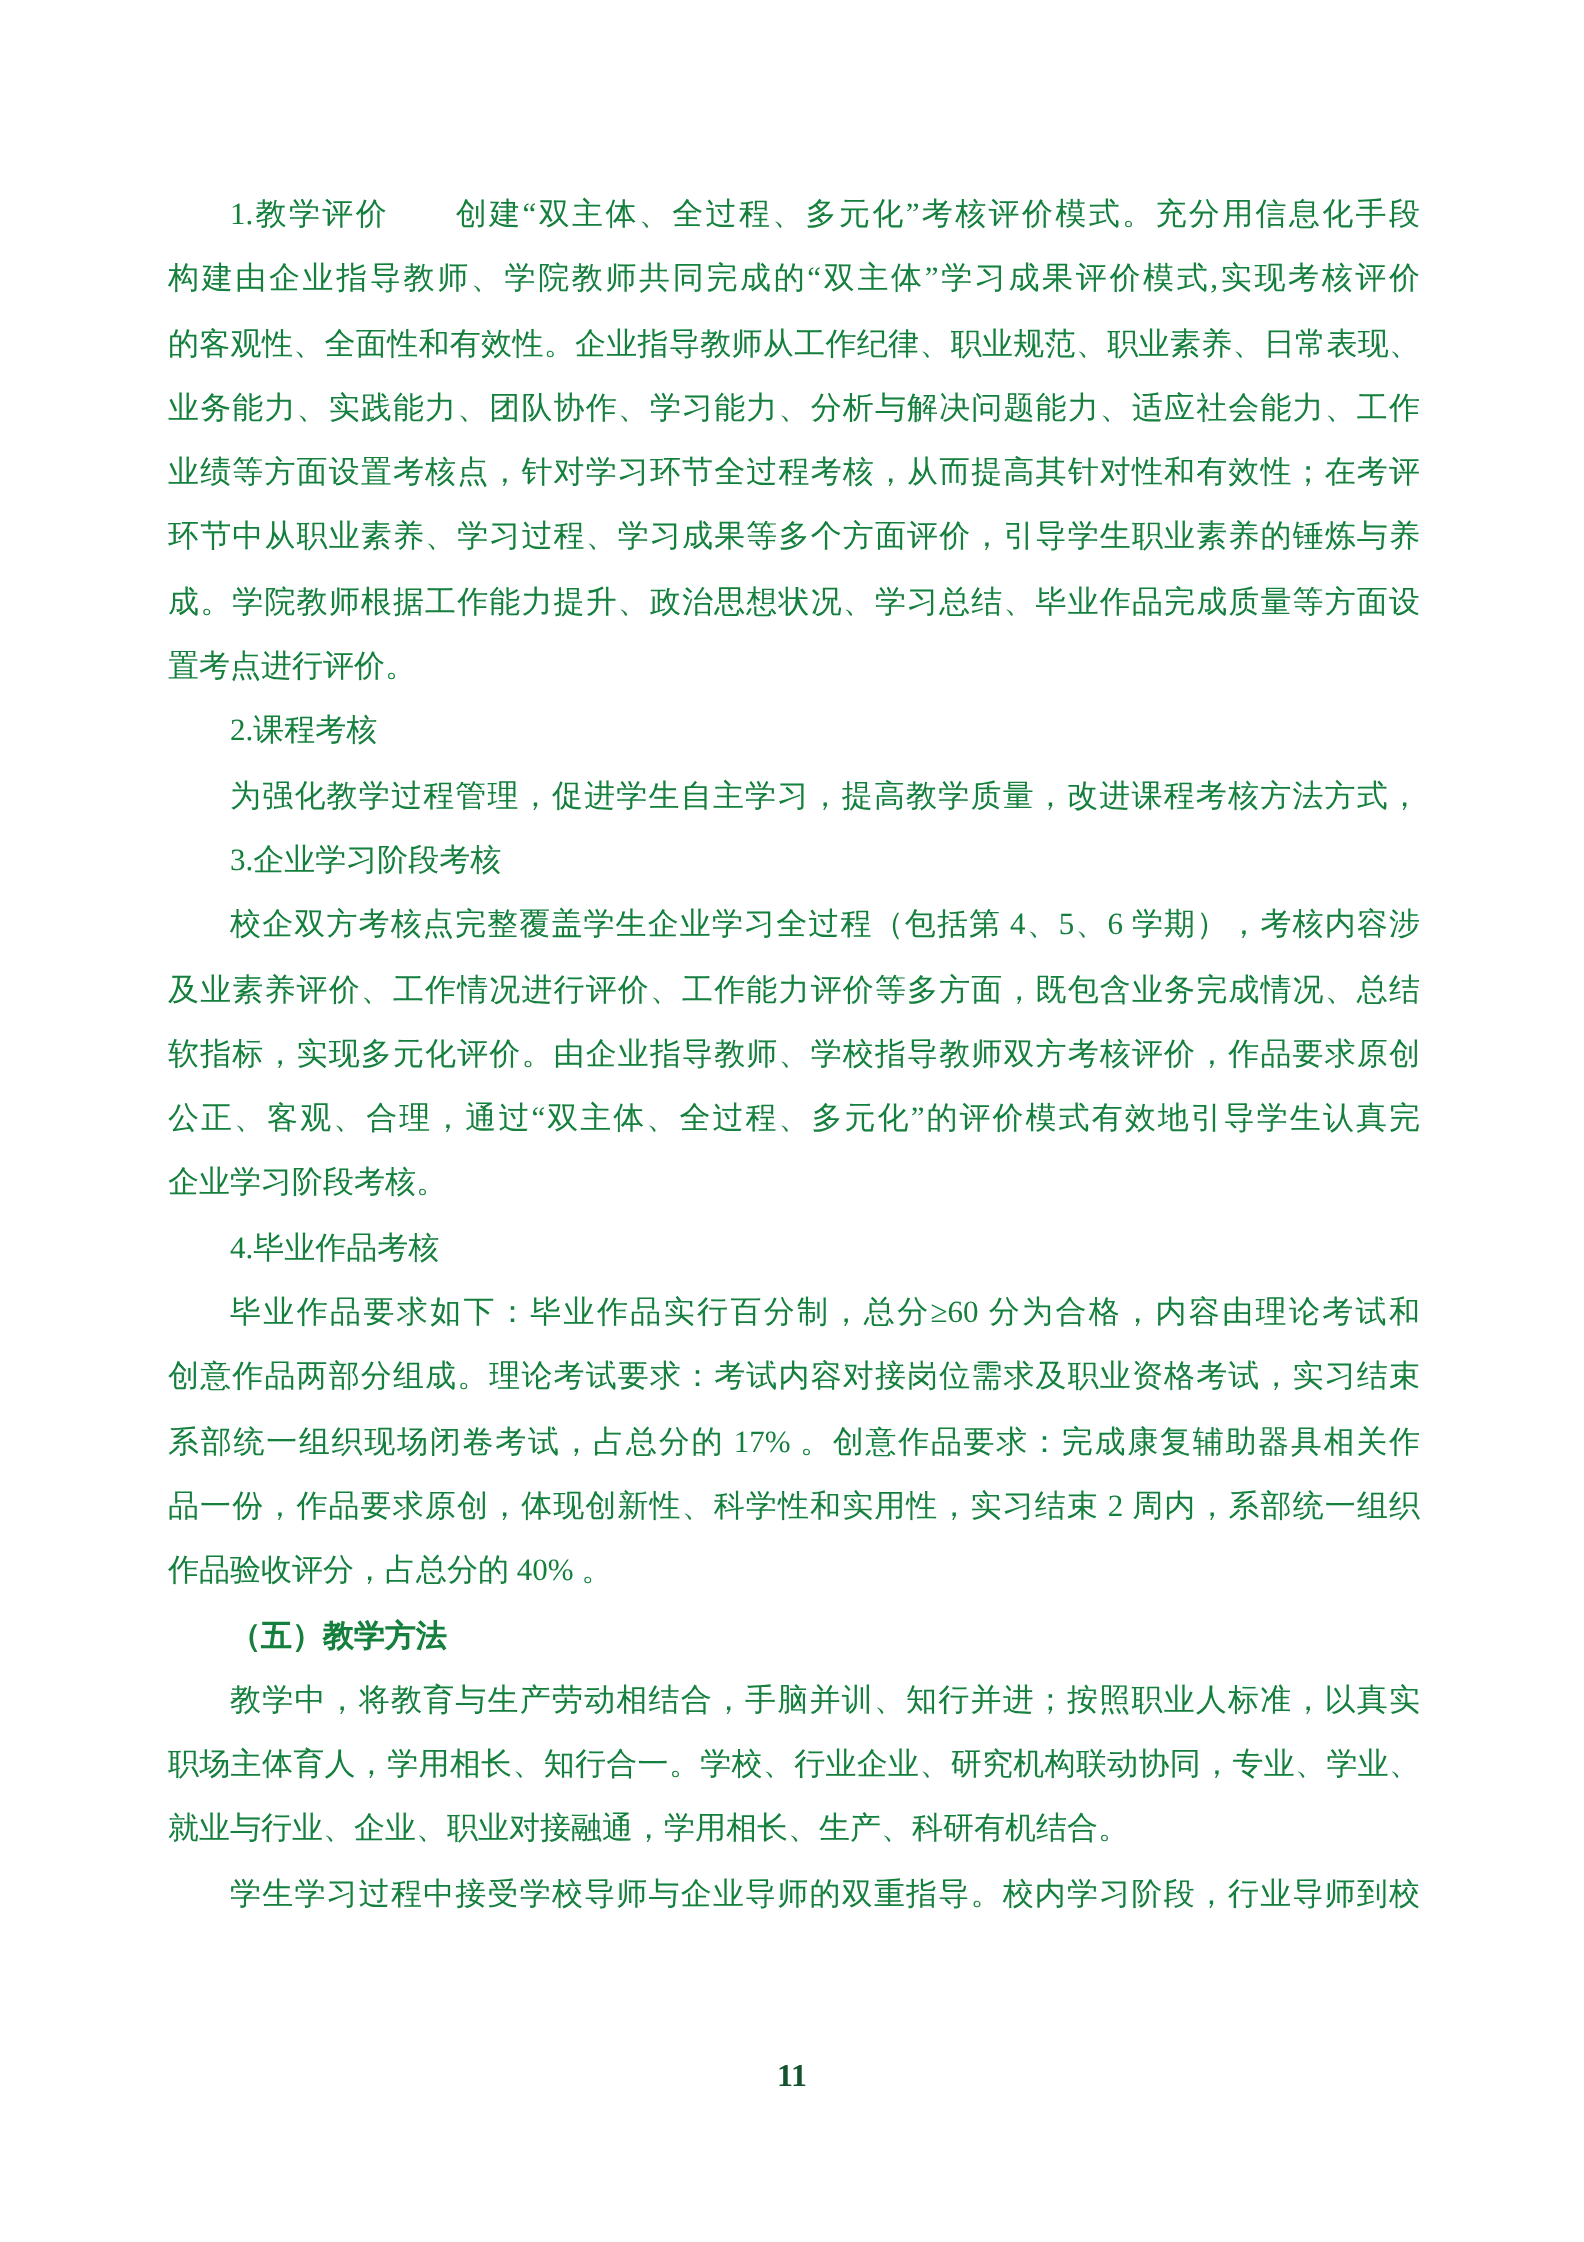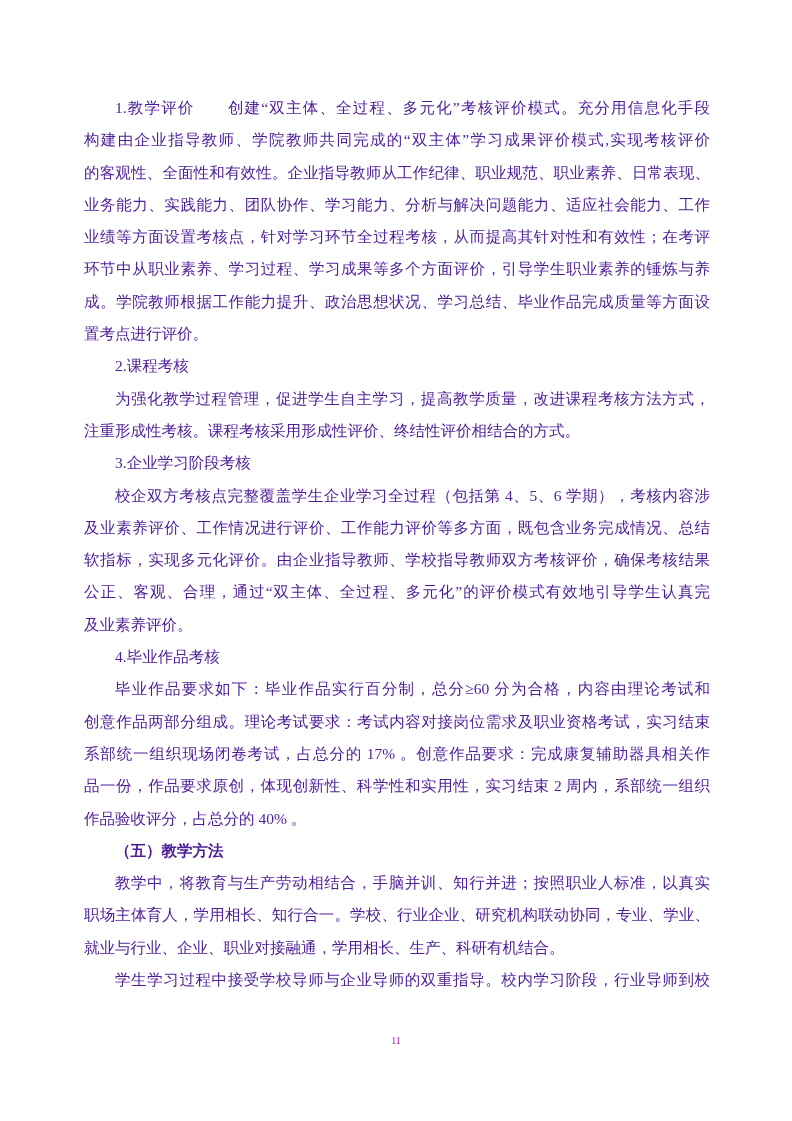--- a/index.html
+++ b/index.html
@@ -28,66 +28,66 @@
   }
   .line {
     font-size: 15.5px;
     line-height: 32.3px;
     height: 32.3px;
     overflow: hidden;
     text-align: justify;
     text-align-last: left;
     word-break: break-all;
     white-space: normal;
-    color: #4c1d95;
+    color: #15803d;
   }
   .line.justify {
     text-align-last: justify;
   }
   .line.indent {
     text-indent: 31px;
   }
   .line.bold {
     font-weight: bold;
   }
   .footer {
     position: absolute;
     left: 0;
     top: 1030px;
     width: 792px;
     text-align: center;
   }
   .pageno {
-    font-size: 10px;
+    font-size: 16px;
     line-height: 18px;
-    color: #a21caf;
+    color: #14532d;
+    font-weight: bold;
   }
 </style>
 </head>
 <body>
 
 <div class="page">
   <div class="body-text">
       <div class="line justify indent">1.教学评价　　创建“双主体、全过程、多元化”考核评价模式。充分用信息化手段</div>
       <div class="line justify">构建由企业指导教师、学院教师共同完成的“双主体”学习成果评价模式,实现考核评价</div>
       <div class="line justify">的客观性、全面性和有效性。企业指导教师从工作纪律、职业规范、职业素养、日常表现、</div>
       <div class="line justify">业务能力、实践能力、团队协作、学习能力、分析与解决问题能力、适应社会能力、工作</div>
       <div class="line justify">业绩等方面设置考核点，针对学习环节全过程考核，从而提高其针对性和有效性；在考评</div>
       <div class="line justify">环节中从职业素养、学习过程、学习成果等多个方面评价，引导学生职业素养的锤炼与养</div>
       <div class="line justify">成。学院教师根据工作能力提升、政治思想状况、学习总结、毕业作品完成质量等方面设</div>
       <div class="line">置考点进行评价。</div>
       <div class="line indent">2.课程考核</div>
       <div class="line justify indent">为强化教学过程管理，促进学生自主学习，提高教学质量，改进课程考核方法方式，</div>
-      <div class="line">注重形成性考核。课程考核采用形成性评价、终结性评价相结合的方式。</div>
       <div class="line indent">3.企业学习阶段考核</div>
       <div class="line justify indent">校企双方考核点完整覆盖学生企业学习全过程（包括第 4、5、6 学期），考核内容涉</div>
       <div class="line justify">及业素养评价、工作情况进行评价、工作能力评价等多方面，既包含业务完成情况、总结</div>
-      <div class="line justify">软指标，实现多元化评价。由企业指导教师、学校指导教师双方考核评价，确保考核结果</div>
+      <div class="line justify">软指标，实现多元化评价。由企业指导教师、学校指导教师双方考核评价，作品要求原创</div>
       <div class="line justify">公正、客观、合理，通过“双主体、全过程、多元化”的评价模式有效地引导学生认真完</div>
-      <div class="line">及业素养评价。</div>
+      <div class="line">企业学习阶段考核。</div>
       <div class="line indent">4.毕业作品考核</div>
       <div class="line justify indent">毕业作品要求如下：毕业作品实行百分制，总分≥60 分为合格，内容由理论考试和</div>
       <div class="line justify">创意作品两部分组成。理论考试要求：考试内容对接岗位需求及职业资格考试，实习结束</div>
       <div class="line justify">系部统一组织现场闭卷考试，占总分的 17% 。创意作品要求：完成康复辅助器具相关作</div>
       <div class="line justify">品一份，作品要求原创，体现创新性、科学性和实用性，实习结束 2 周内，系部统一组织</div>
       <div class="line">作品验收评分，占总分的 40% 。</div>
       <div class="line indent bold">（五）教学方法</div>
       <div class="line justify indent">教学中，将教育与生产劳动相结合，手脑并训、知行并进；按照职业人标准，以真实</div>
       <div class="line justify">职场主体育人，学用相长、知行合一。学校、行业企业、研究机构联动协同，专业、学业、</div>
       <div class="line">就业与行业、企业、职业对接融通，学用相长、生产、科研有机结合。</div>

